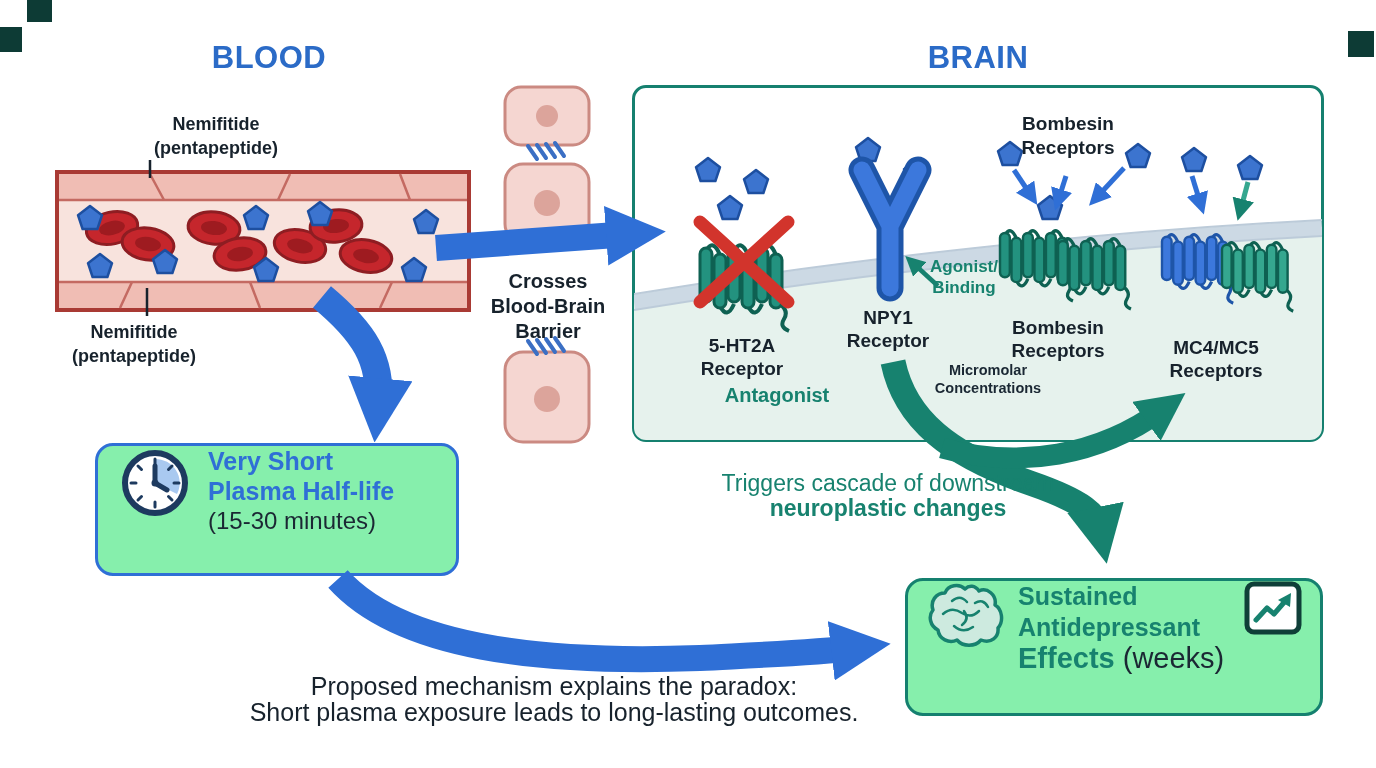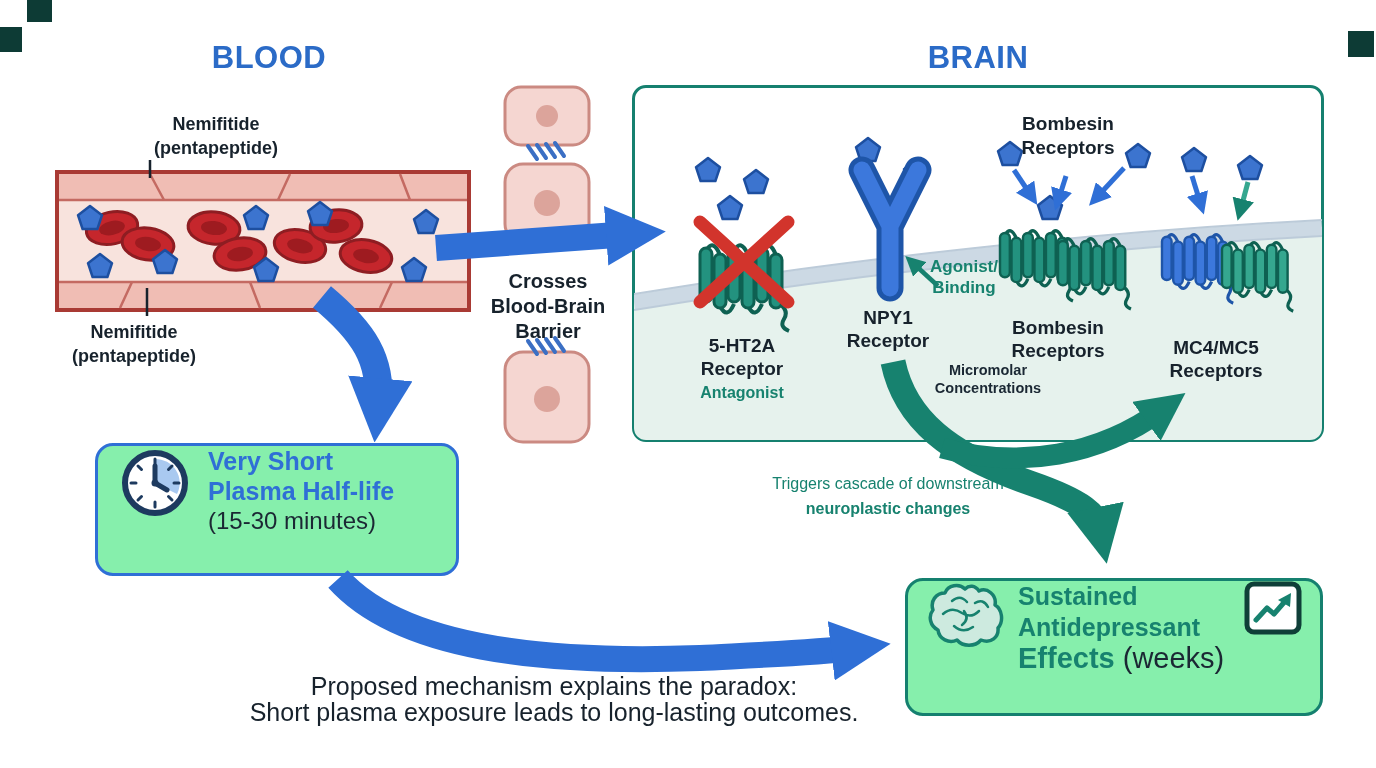--- a/index.html
+++ b/index.html
@@ -243,21 +243,21 @@
   <div class="abs ctr blbl" style="left:468px;top:247px;width:160px;margin-top:22px;">
     <div>Crosses</div>
     <div>Blood-Brain</div>
     <div>Barrier</div>
   </div>
 
   <div class="abs ctr rlbl" style="left:662px;top:334px;width:160px;">
     <div>5-HT2A</div>
     <div>Receptor</div>
   </div>
-  <div class="abs ctr" style="left:662px;top:384px;width:160px;font-size:16px;font-weight:bold;color:#17826f;">Antagonist</div>
+  <div class="abs ctr" style="left:697px;top:384px;width:160px;font-size:20px;font-weight:bold;color:#17826f;">Antagonist</div>
 
   <div class="abs ctr rlbl" style="left:808px;top:306px;width:160px;">
     <div>NPY1</div>
     <div>Receptor</div>
   </div>
   <div class="abs ctr" style="left:912px;top:256px;width:104px;font-size:17px;font-weight:600;color:#17826f;line-height:21px;">
     <div>Agonist/</div>
     <div>Binding</div>
   </div>
 
@@ -272,21 +272,21 @@
   <div class="abs ctr" style="left:908px;top:361px;width:160px;font-size:14.5px;font-weight:700;color:#1a2733;line-height:18px;">
     <div>Micromolar</div>
     <div>Concentrations</div>
   </div>
 
   <div class="abs ctr rlbl" style="left:1136px;top:336px;width:160px;">
     <div>MC4/MC5</div>
     <div>Receptors</div>
   </div>
 
-  <div class="abs ctr" style="left:638px;top:471px;width:500px;font-size:16px;color:#17826f;line-height:25px;">
+  <div class="abs ctr" style="left:638px;top:471px;width:500px;font-size:23px;color:#17826f;line-height:25px;">
     <div>Triggers cascade of downstream</div>
     <div style="font-weight:bold;">neuroplastic changes</div>
   </div>
 
   <div class="abs ctr" style="left:248px;top:673px;width:612px;font-size:25px;color:#17222c;line-height:26px;">
     <div>Proposed mechanism explains the paradox:</div>
     <div>Short plasma exposure leads to long-lasting outcomes.</div>
   </div>
 
 </div>

